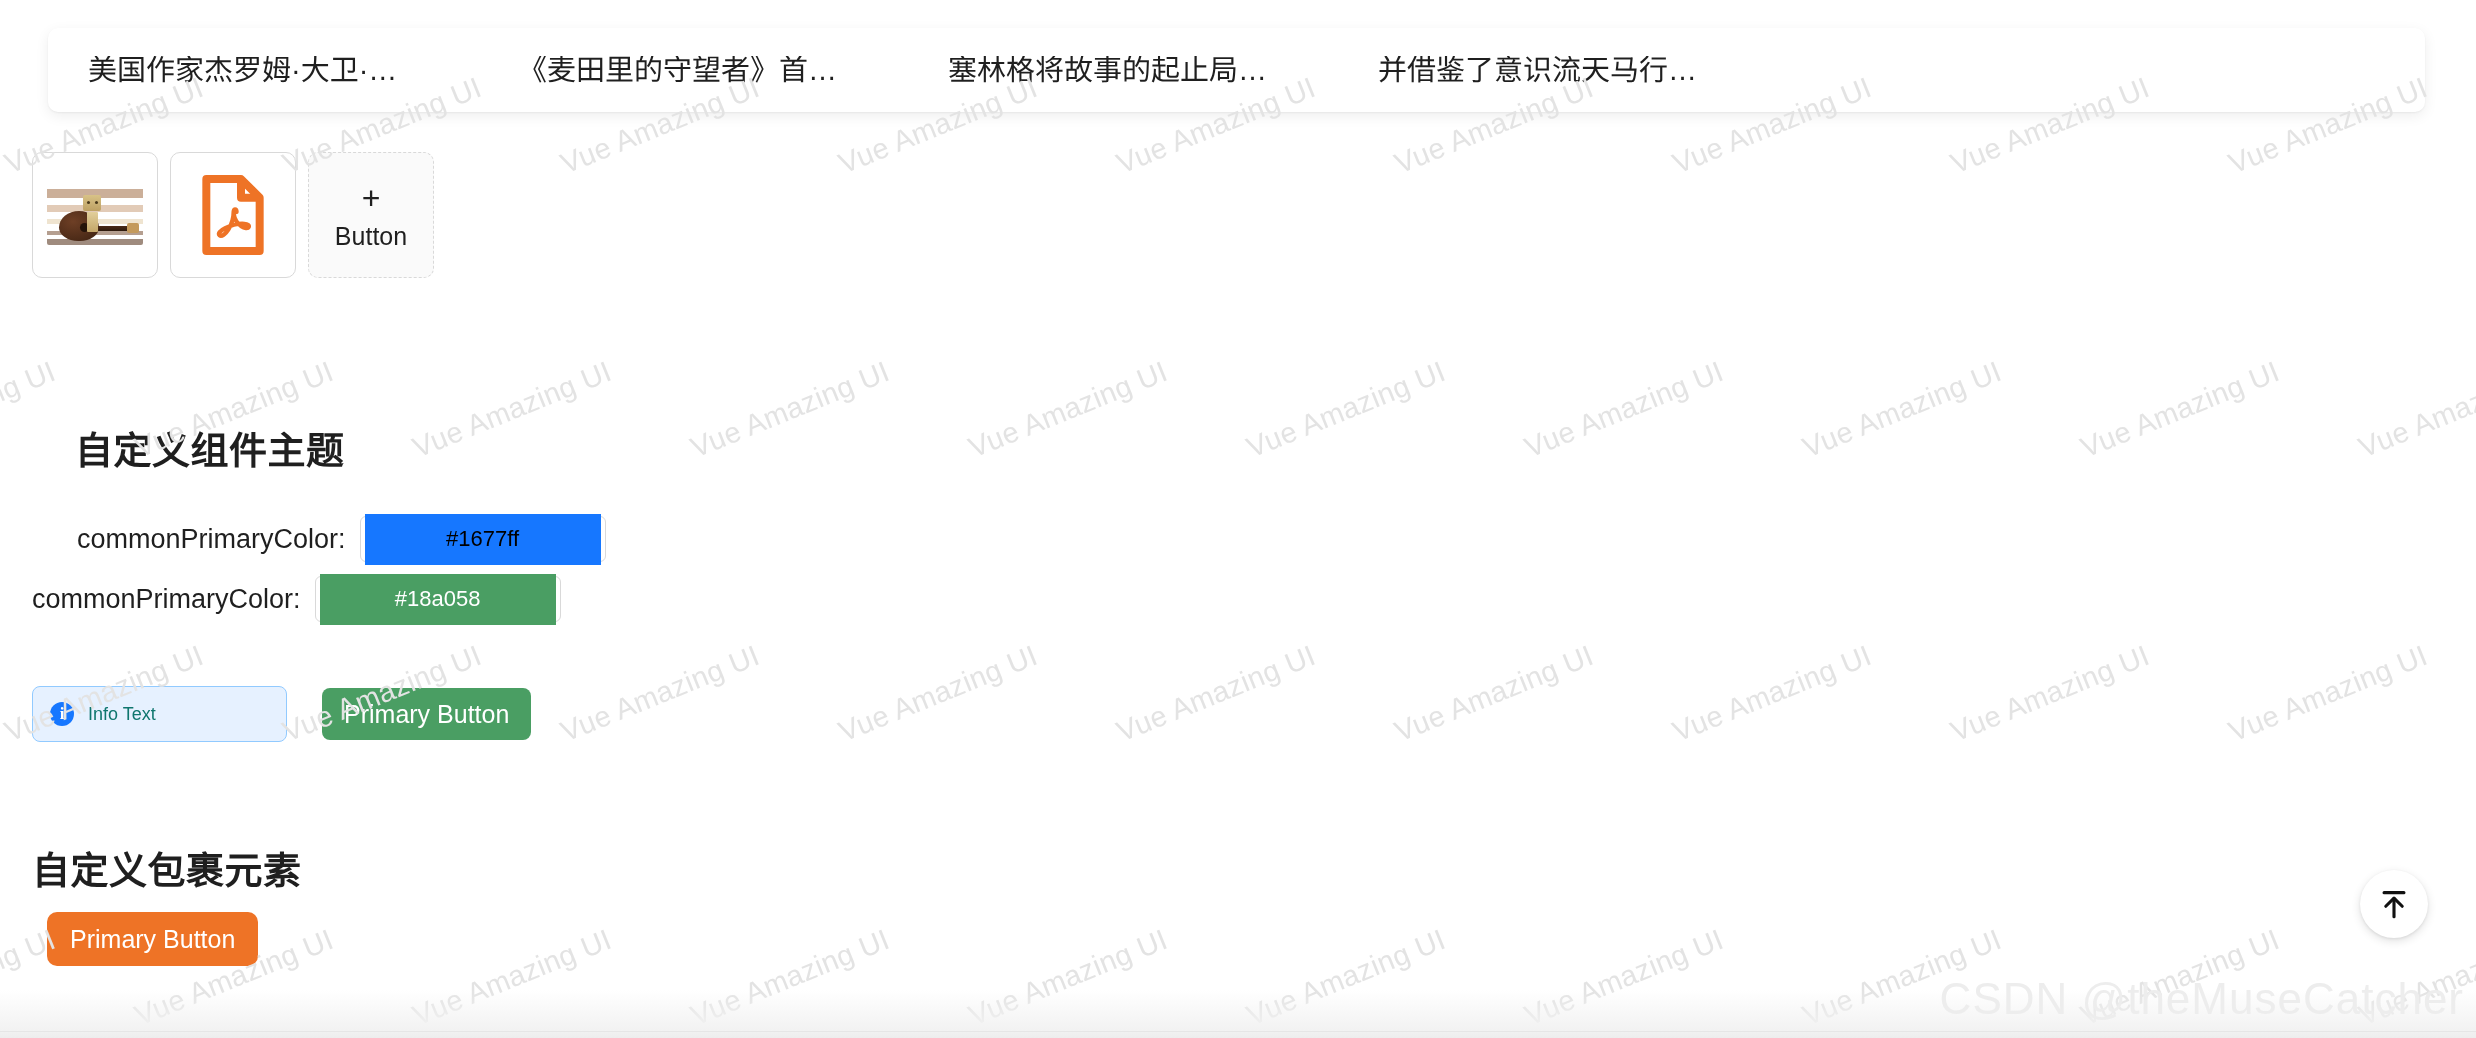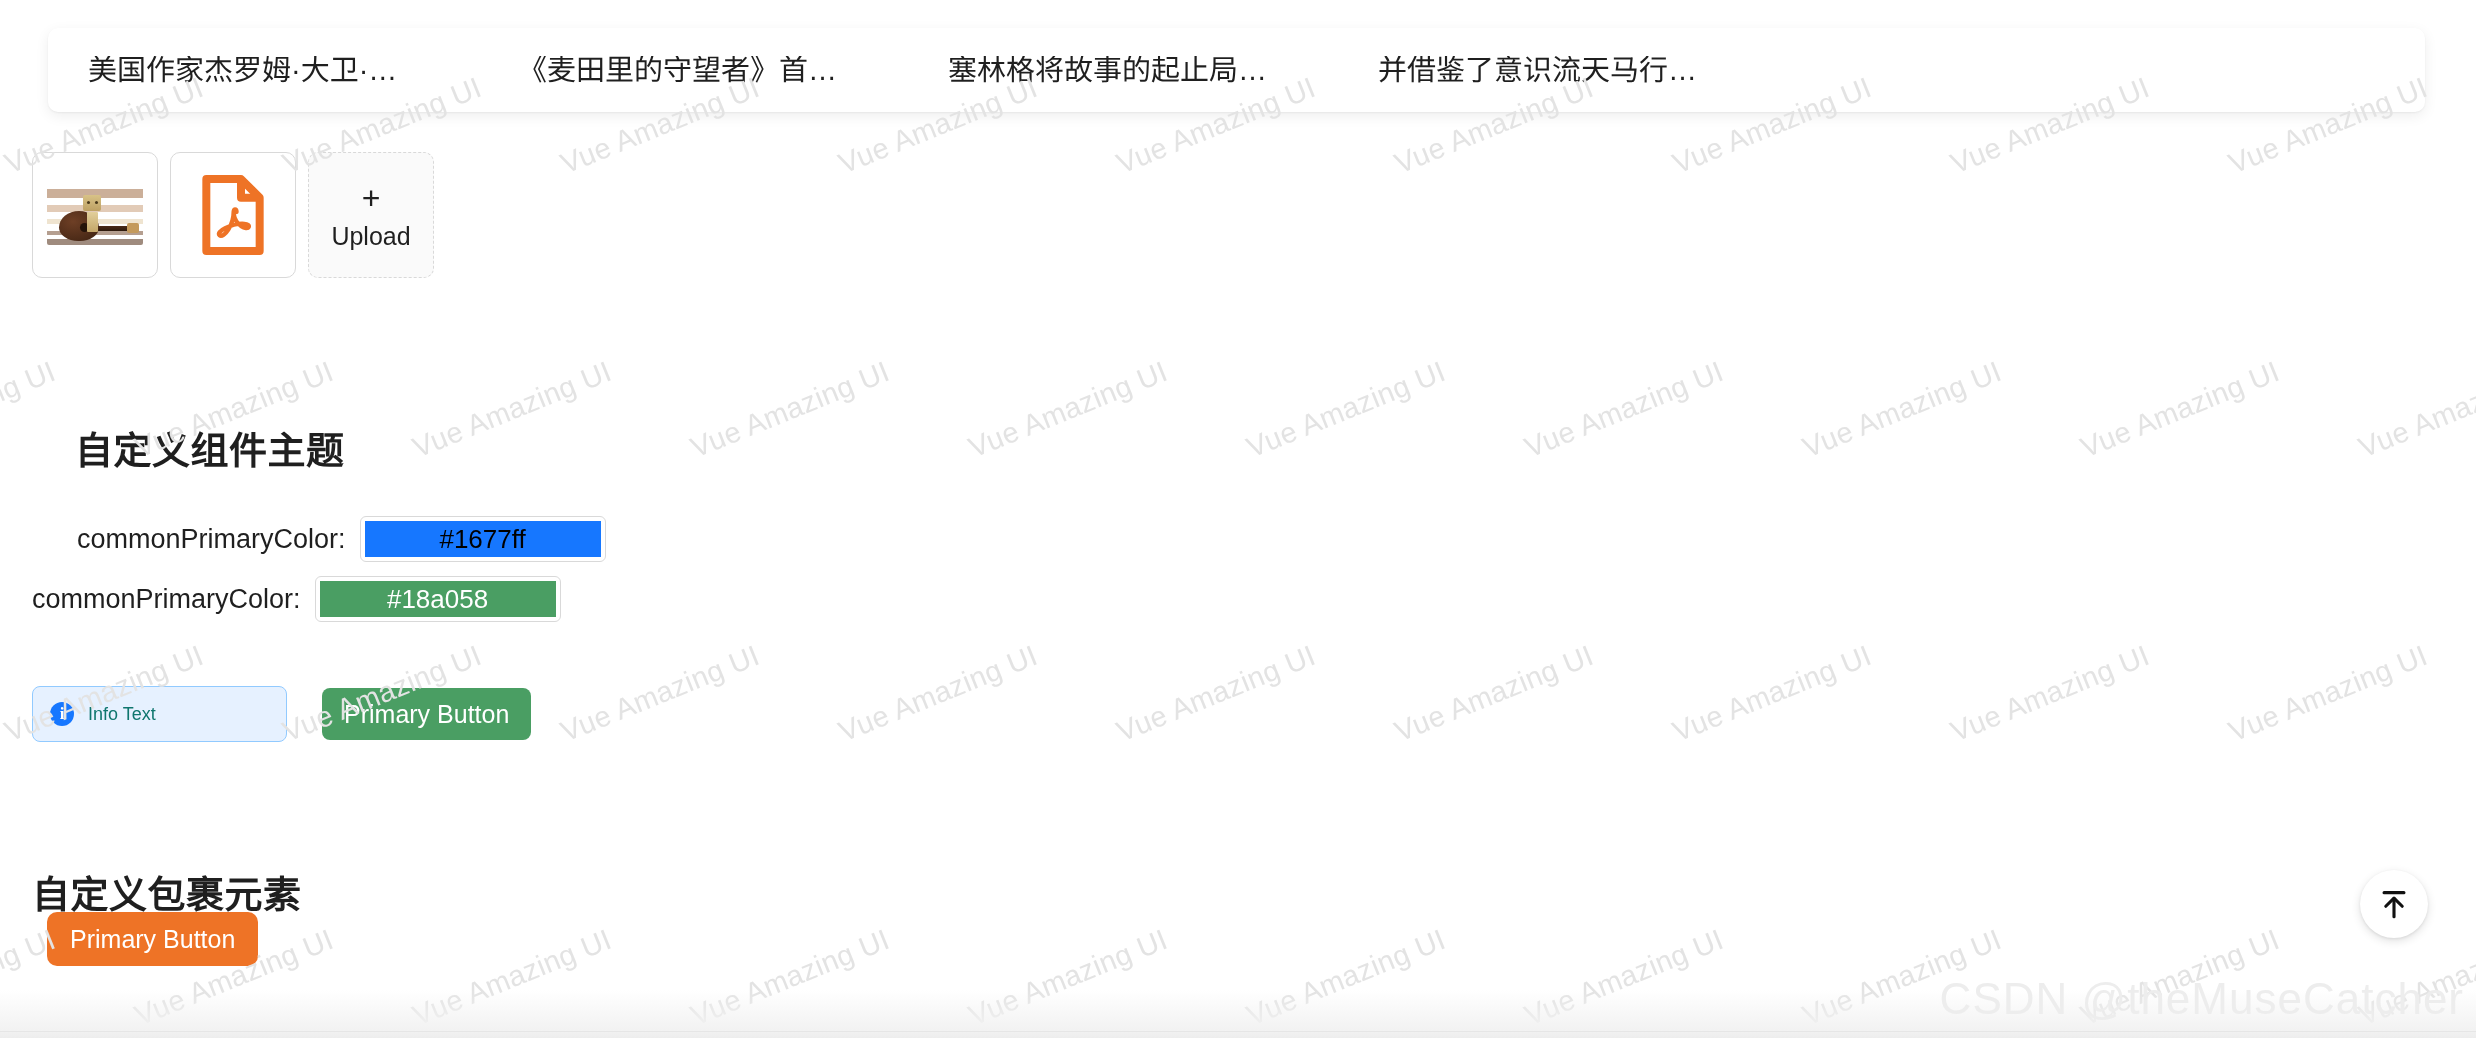--- a/index.html
+++ b/index.html
@@ -197,21 +197,21 @@
     position: absolute;
     left: 32px;
     font-size: 38px;
     font-weight: 700;
     color: #1f1f1f;
     line-height: 1;
     letter-spacing: 0.5px;
     z-index: 25;
   }
   #title-theme  { top: 432px; margin-left: 43px; }
-  #title-wrap   { top: 852px; margin-top: 24px; }
+  #title-wrap   { top: 852px; }
 
   
   .color-row {
     position: absolute;
     left: 32px;
     display: flex;
     align-items: center;
     z-index: 25;
   }
   #row-common { top: 516px; margin-left: 45px; }
@@ -228,25 +228,25 @@
     border: 1px solid #d9d9d9;
     border-radius: 6px;
     background: #fff;
     padding: 4px;
     height: 46px;
     display: flex;
     align-items: center;
     cursor: pointer;
   }
   .color-swatch {
-    height: 36px;
+    height: 51px;
     display: flex;
     align-items: center;
     justify-content: center;
-    font-size: 26px;
+    font-size: 22px;
     line-height: 1;
     font-family: "Liberation Sans", sans-serif;
   }
   #swatch-common { width: 236px; }
   #swatch-button { width: 236px; }
 
   
   #demo-row {
     position: absolute;
     left: 32px;
@@ -394,21 +394,21 @@
     <div class="upload-card">
       <svg class="pdf-icon" viewBox="0 0 48 60" aria-hidden="true">
         <path d="M4 3 h26 l14 14 v40 H4 Z" fill="none" stroke="#ee7326" stroke-width="6" stroke-linejoin="round"></path>
         <path d="M30 3 v14 h14" fill="none" stroke="#ee7326" stroke-width="6" stroke-linejoin="round"></path>
         <path d="M24.5 27 c0 6 -1.5 10 -4 14 c-2 3.2 -5 5.5 -6.6 4.3 c-1.5 -1.1 0.4 -3.6 4.2 -5.4 c4.3 -2.1 10.6 -3.6 14.4 -3.3 c2.6 0.2 3.8 1.4 3.3 2.5 c-0.6 1.2 -3.2 1 -5.6 -0.7 c-2.8 -2 -5.1 -5.6 -5.6 -9 c-0.3 -2.2 0 -3.6 0.9 -3.6 c0.9 0 1.2 0.8 1.2 2" fill="none" stroke="#ee7326" stroke-width="3.2" stroke-linecap="round" stroke-linejoin="round"></path>
       </svg>
     </div>
 
     <div class="upload-trigger">
       <span class="plus">+</span>
-      <span class="up-label">Upload</span>
+      <span class="up-label">Button</span>
     </div>
   </div>
 
   <div class="section-title" id="title-theme">自定义组件主题</div>
 
   <div class="color-row" id="row-common">
     <span class="color-label">commonPrimaryColor:</span>
     <span class="color-input">
       <span class="color-swatch" id="swatch-common" style="background: rgb(22, 119, 255); color: rgb(0, 0, 0);">#1677ff</span>
     </span>

